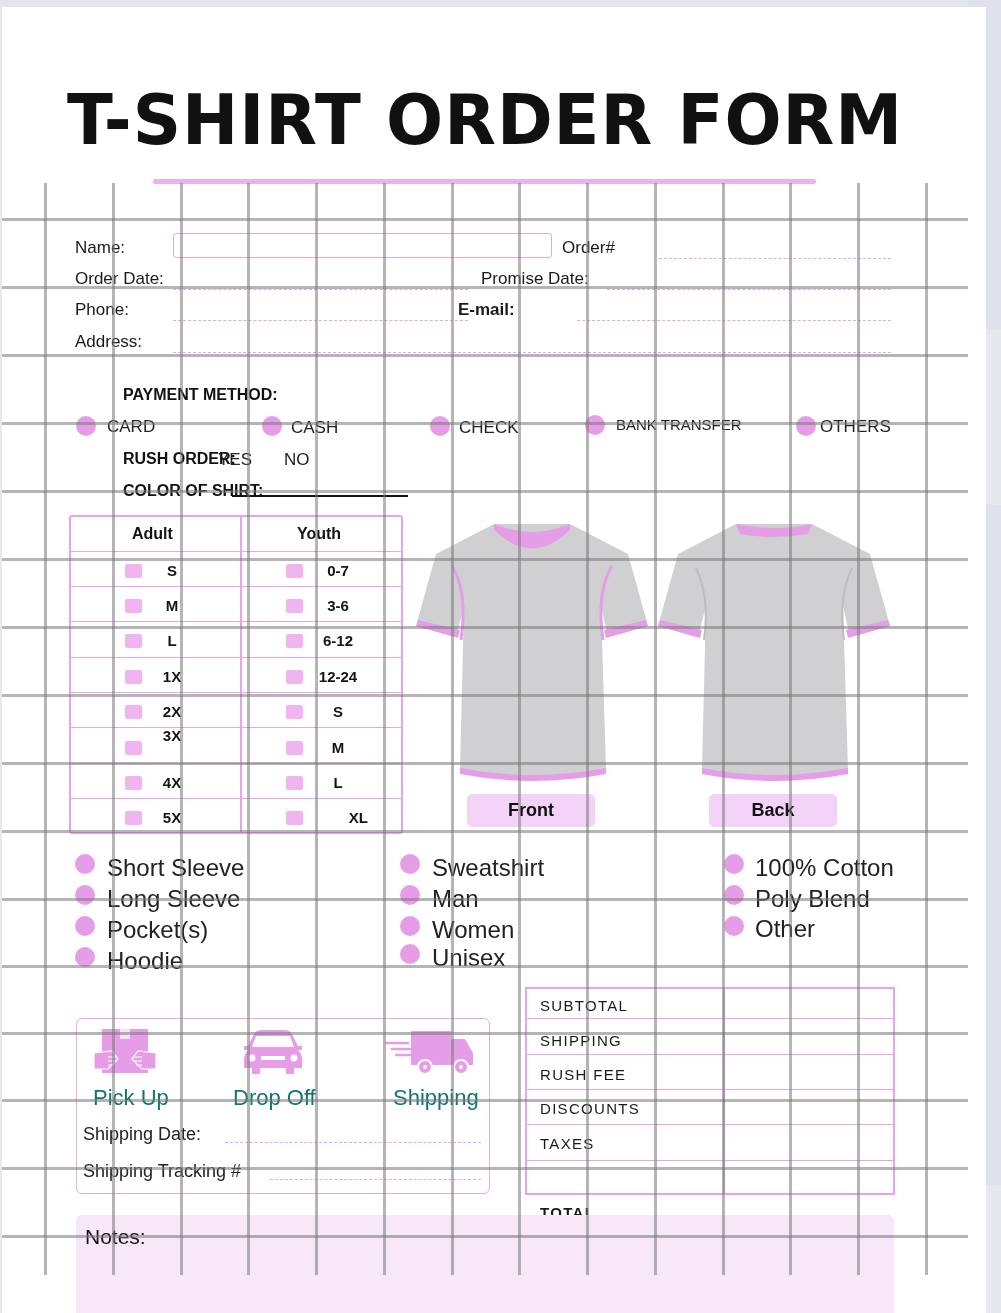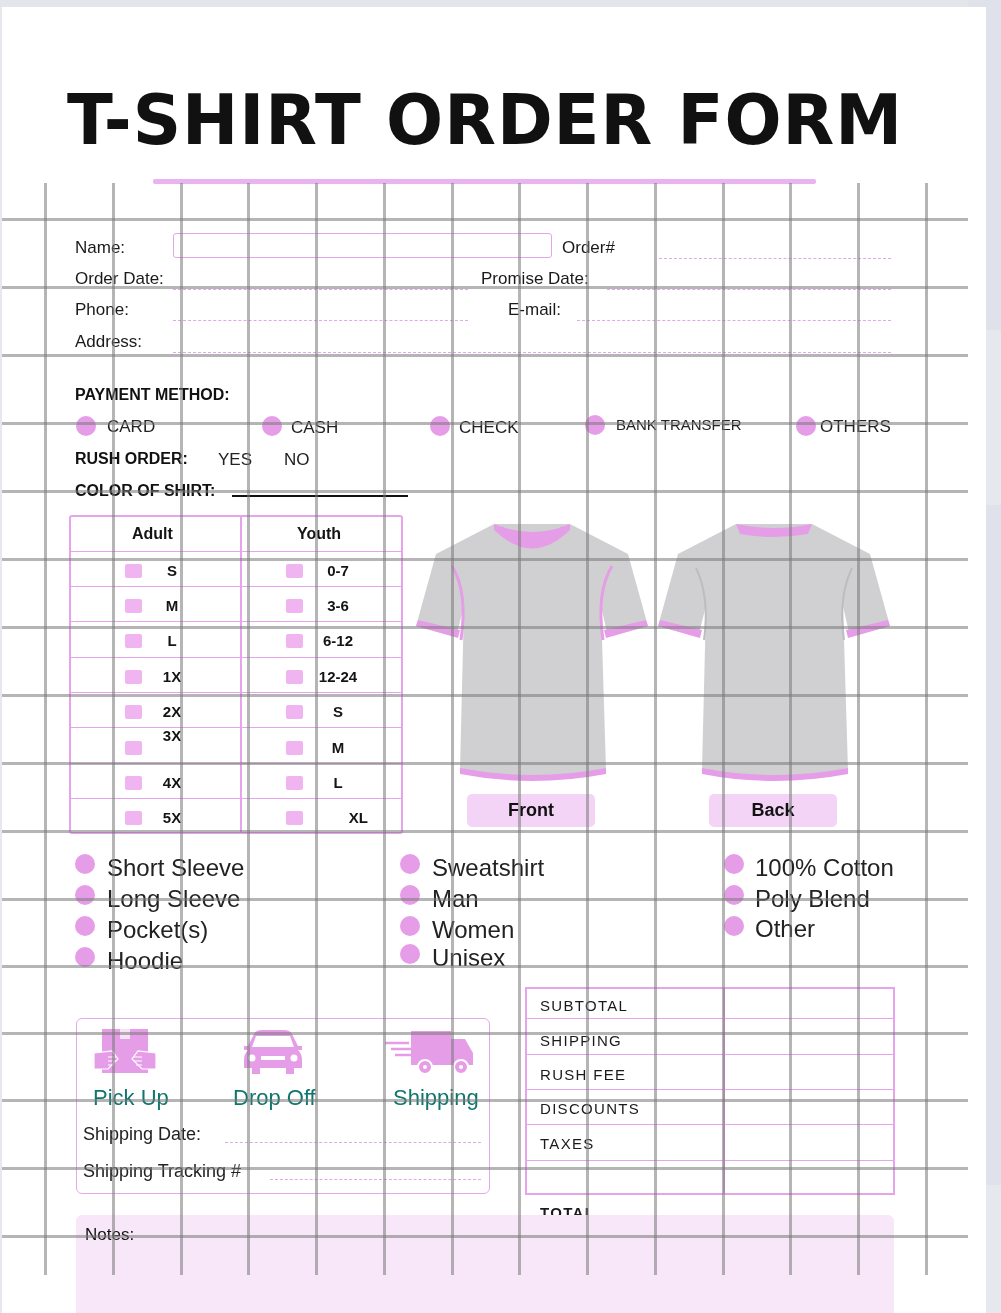--- a/index.html
+++ b/index.html
@@ -27,21 +27,21 @@
   .title-underline { position: absolute; left: 151px; top: 172px; width: 663px; height: 5px; background: #eab2ef; border-radius: 2px; }
 
   .grid { position: absolute; left: 0; top: 0; width: 966px; height: 1306px; pointer-events: none; z-index: 50; }
   .vline { position: absolute; width: 3px; background: rgba(120,120,120,0.55); }
   .hline { position: absolute; height: 3px; background: rgba(120,120,120,0.55); left: 0; width: 966px; }
 
   .lbl { position: absolute; font-size: 17px; color: #1a1a1a; white-space: nowrap; }
   .dash { position: absolute; height: 0; border-top: 1px dashed #e2a6ea; }
   .name-box { position: absolute; left: 171px; top: 226px; width: 379px; height: 25px; border: 1px solid #e3a6eb; border-radius: 3px; background: transparent; }
 
-  .sec-bold { position: absolute; font-size: 16px; font-weight: bold; color: #111; white-space: nowrap; }
+  .sec-bold { position: absolute; font-size: 16px; font-weight: bold; color: #111; white-space: nowrap; margin-left: 48px; }
   .dot { position: absolute; width: 20px; height: 20px; border-radius: 50%; background: #e69de8; }
   .opt { position: absolute; font-size: 17px; color: #222; white-space: nowrap; }
   .color-line { position: absolute; left: 230px; top: 488px; width: 176px; height: 2px; background: #111; }
 
   .size-table { position: absolute; left: 67px; top: 508px; width: 334px; height: 319px; border: 2px solid #e7a3ec; border-radius: 3px; }
   .size-col-div { position: absolute; left: 169px; top: 0; width: 2px; height: 100%; background: #e7a3ec; }
   .size-row-line { position: absolute; left: 0; width: 100%; height: 1px; background: #e7a3ec; }
   .size-head { position: absolute; top: 8px; font-size: 16px; font-weight: bold; }
   .size-cb { position: absolute; width: 17px; height: 14px; background: #f0b5f1; border-radius: 2px; }
   .size-lbl { position: absolute; font-size: 15px; font-weight: bold; width: 60px; text-align: center; }
@@ -56,21 +56,21 @@
   .ship-opt-lbl { position: absolute; font-size: 22px; font-weight: 500; color: #0f766e; white-space: nowrap; }
   .ship-lbl { position: absolute; font-size: 18px; color: #222; white-space: nowrap; }
 
   .totals { position: absolute; left: 523px; top: 980px; width: 370px; height: 208px; border: 2px solid #e7a3ec; }
   .totals-div { position: absolute; left: 196px; top: 0; width: 2px; height: 100%; background: #e7a3ec; }
   .totals-row-line { position: absolute; left: 0; width: 100%; height: 1px; background: #e7a3ec; }
   .totals-lbl { position: absolute; left: 13px; font-size: 15px; letter-spacing: 1.3px; color: #1a1a1a; white-space: nowrap; }
   .totals-lbl.bold { font-weight: bold; margin-top: 34px; }
 
   .notes { position: absolute; left: 74px; top: 1208px; width: 818px; height: 110px; background: #f7e7f8; border-radius: 6px; }
-  .notes-lbl { position: absolute; left: 9px; top: 10px; font-size: 17px; color: #111; }
+  .notes-lbl { position: absolute; left: 9px; top: 10px; font-size: 21px; color: #111; }
 </style>
 </head>
 <body>
 
 <div class="top-strip"></div>
 <div class="bg-panel p1"></div>
 <div class="bg-panel p2"></div>
 
 <div class="page">
 
@@ -82,21 +82,21 @@
   <div class="lbl" style="left:560px; top:231px;">Order#</div>
   <div class="dash" style="left:657px; top:251px; width:232px;"></div>
 
   <div class="lbl" style="left:73px; top:262px;">Order Date:</div>
   <div class="dash" style="left:171px; top:282px; width:295px;"></div>
   <div class="lbl" style="left:479px; top:262px;">Promise Date:</div>
   <div class="dash" style="left:605px; top:282px; width:284px;"></div>
 
   <div class="lbl" style="left:73px; top:293px;">Phone:</div>
   <div class="dash" style="left:171px; top:313px; width:295px;"></div>
-  <div class="lbl" style="left:506px; top:293px;">E-mail:</div>
+  <div class="lbl" style="left:456px; top:293px;font-weight:bold;">E-mail:</div>
   <div class="dash" style="left:575px; top:313px; width:314px;"></div>
 
   <div class="lbl" style="left:73px; top:325px;">Address:</div>
   <div class="dash" style="left:171px; top:345px; width:718px;"></div>
 
   <div class="sec-bold" style="left:73px; top:379px;">PAYMENT METHOD:</div>
 
   <div class="dot" style="left:74px; top:409px;"></div>
   <div class="opt" style="left:105px; top:410px;">CARD</div>
   <div class="dot" style="left:260px; top:409px;"></div>

